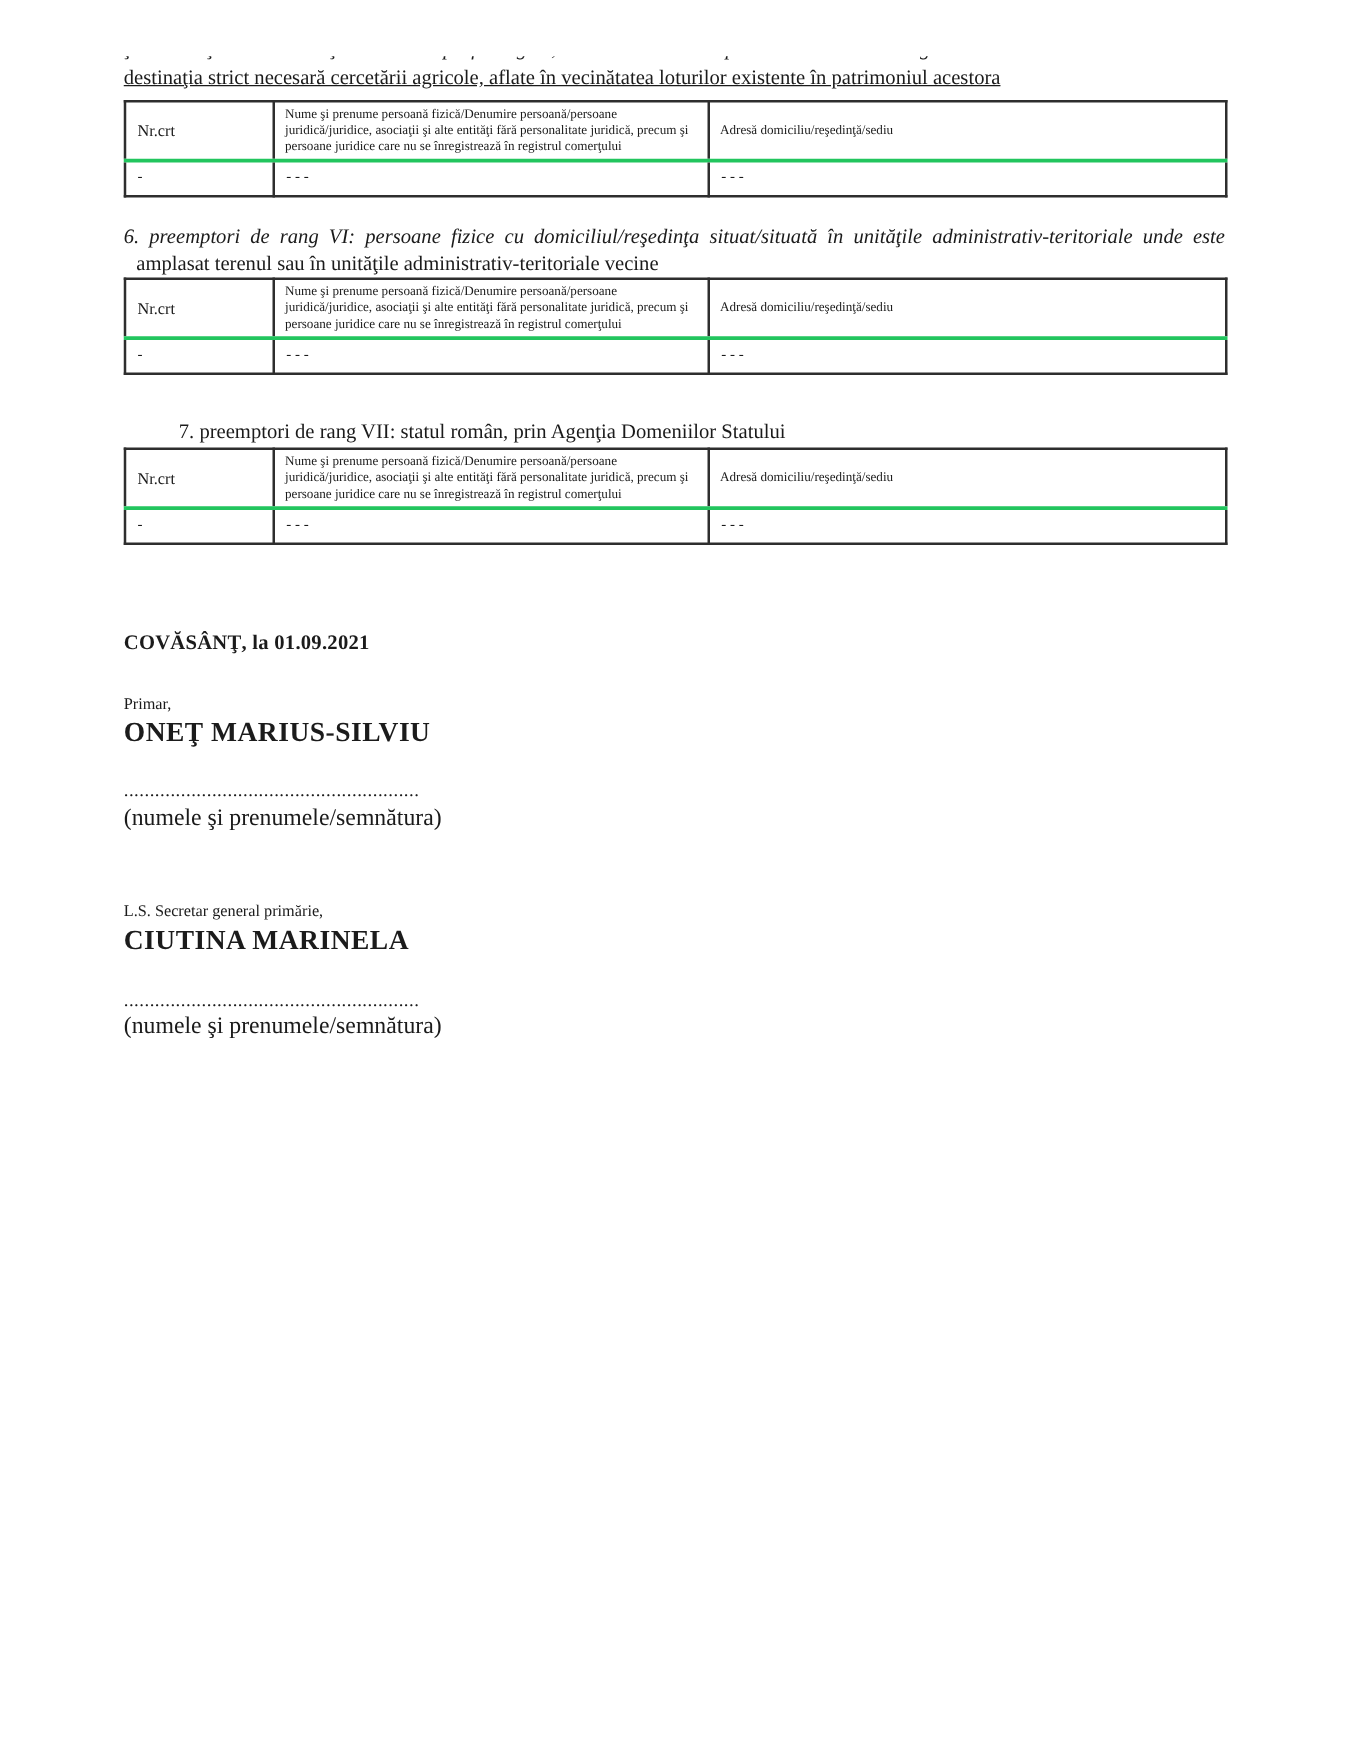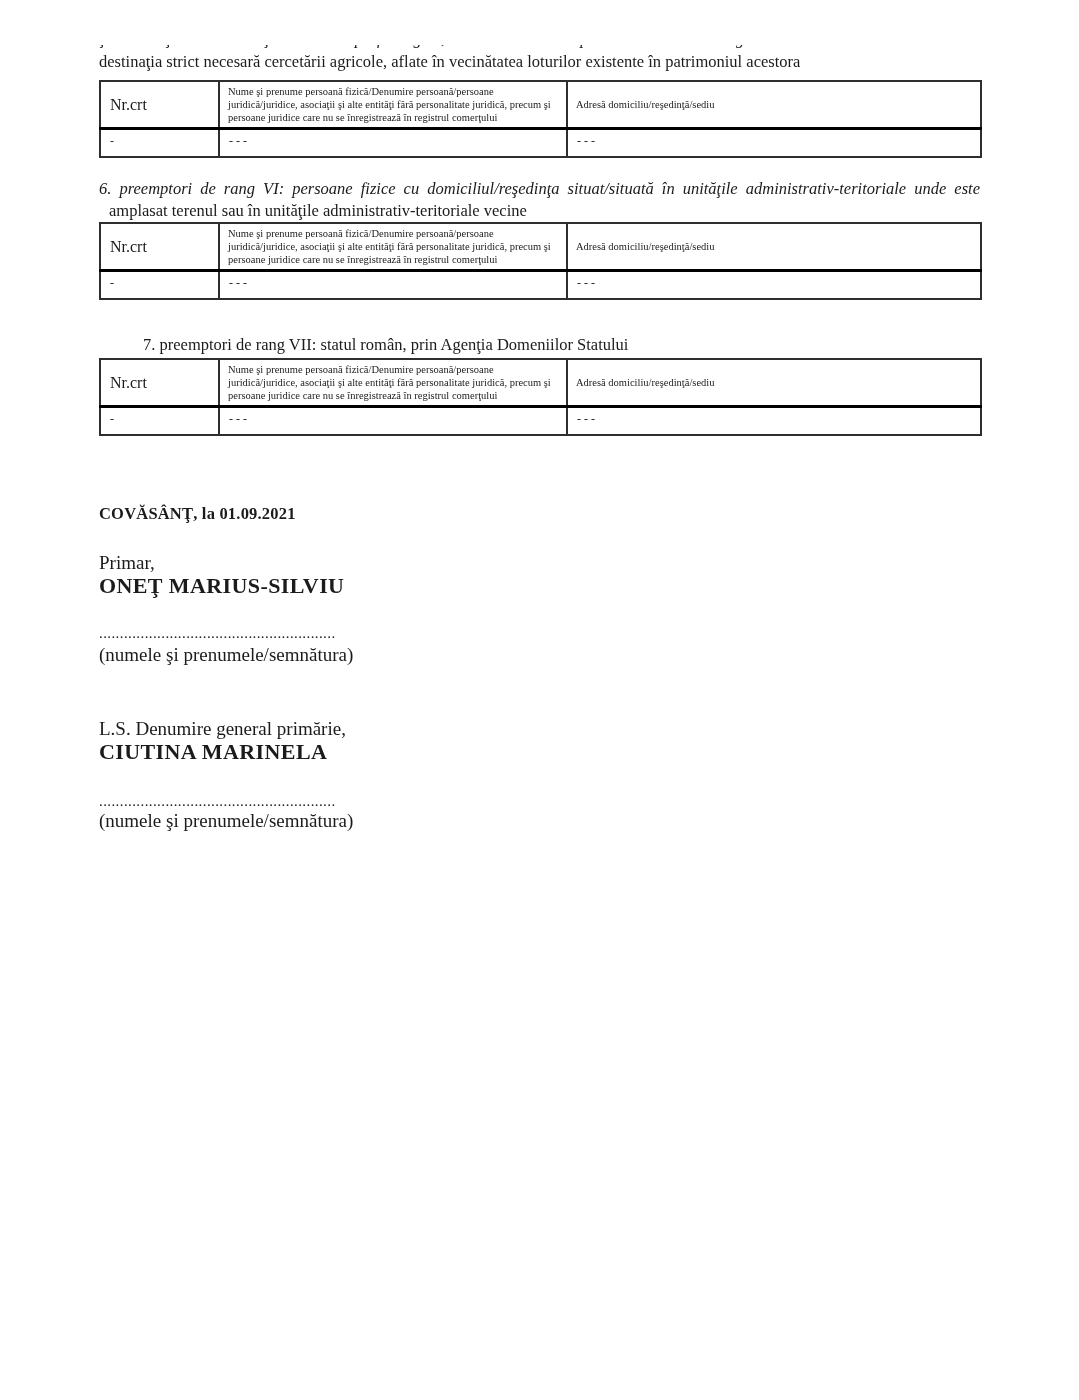--- a/index.html
+++ b/index.html
@@ -21,47 +21,47 @@
     border-collapse:collapse;
     table-layout:fixed;
   }
   .ptable th,.ptable td{
     border:2px solid #2e2e2e;
     vertical-align:middle;
     font-weight:normal;
     text-align:left;
     overflow:hidden;
   }
-  .ptable thead th{border-bottom:3px solid #000000;}
+  .ptable thead th{border-bottom:3px solid #22c55e;}
   .col-nr{width:119px;}
   .col-name{width:348px;}
   .col-addr{width:414px;}
-  .th-nr{font-size:16px;padding:2px 4px 2px 9px;}
+  .th-nr{font-size:13px;padding:2px 4px 2px 9px;}
   .th-name{font-size:10.5px;line-height:13px;padding:3px 8px;text-align:justify;}
   .th-addr{font-size:10.5px;padding:2px 6px 2px 8px;}
   .hrow{height:42px;}
   .drow{height:28px;}
   .td-cell{font-size:12px;padding:2px 4px 4px 9px;vertical-align:middle;}
   .sig-line{
     font-size:15px;letter-spacing:0.4px;line-height:14px;
     width:247px;height:14px;overflow:hidden;white-space:nowrap;
   }
   .caption{font-size:19px;line-height:17px;}
-  .role{font-size:19px;line-height:22px;}
+  .role{font-size:13px;line-height:22px;}
   .name{font-size:22px;line-height:22px;font-weight:bold;letter-spacing:0.4px;}
   .datepl{font-size:16.5px;font-weight:bold;letter-spacing:0.2px;}
 </style>
 </head>
 <body>
 
 <div class="clipwrap">
   <div class="inner justall">şi instituţiile de învăţământ cu profil agrar, în vederea cumpărării terenurilor agricole situate în extravilan cu</div>
 </div>
 
-<div class="abs para" style="top:51px;">destinaţia strict necesară cercetării agricole, aflate în vecinătatea loturilor existente în patrimoniul acestora</div>
+<div class="abs para" style="top:51px;text-decoration:underline;">destinaţia strict necesară cercetării agricole, aflate în vecinătatea loturilor existente în patrimoniul acestora</div>
 
 <table class="ptable" style="top:80px;">
   <colgroup>
       <col class="col-nr">
       <col class="col-name">
       <col class="col-addr">
     </colgroup>
   <thead>
     <tr class="hrow">
       <th class="th-nr">Nr.crt</th>
@@ -127,16 +127,16 @@
   </tbody>
 </table>
 
 <div class="abs datepl" style="top:504px;">COVĂSÂNŢ, la 01.09.2021</div>
 
 <div class="abs role" style="top:552px;">Primar,</div>
 <div class="abs name" style="top:575px;">ONEŢ MARIUS-SILVIU</div>
 <div class="abs sig-line" style="top:626px;">.........................................................</div>
 <div class="abs caption" style="top:646px;">(numele şi prenumele/semnătura)</div>
 
-<div class="abs role" style="top:718px;">L.S. Denumire general primărie,</div>
+<div class="abs role" style="top:718px;">L.S. Secretar general primărie,</div>
 <div class="abs name" style="top:741px;">CIUTINA MARINELA</div>
 <div class="abs sig-line" style="top:794px;">.........................................................</div>
 <div class="abs caption" style="top:812px;">(numele şi prenumele/semnătura)</div>
 
 </body></html>

